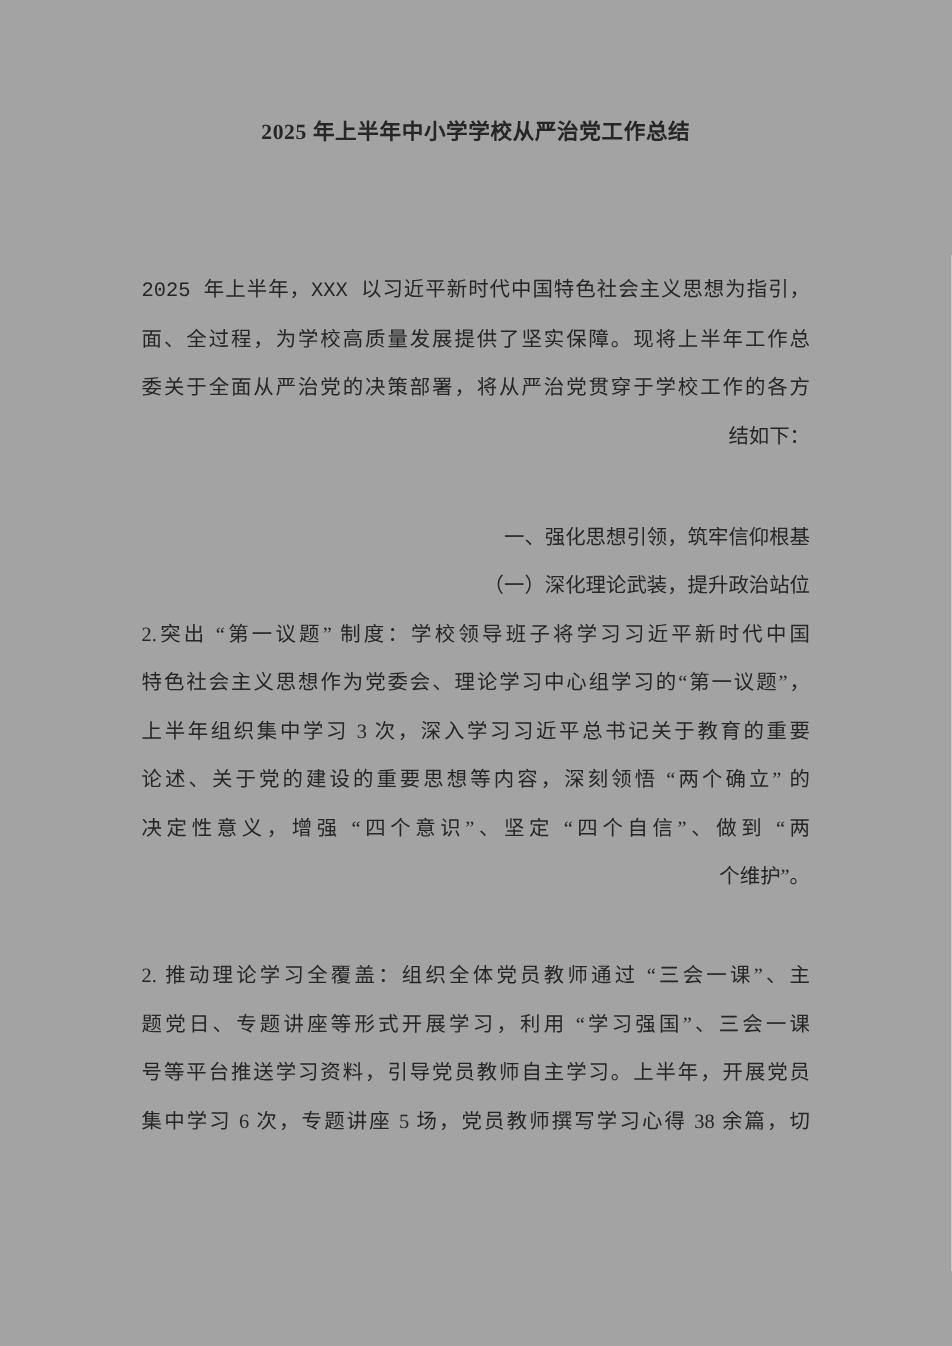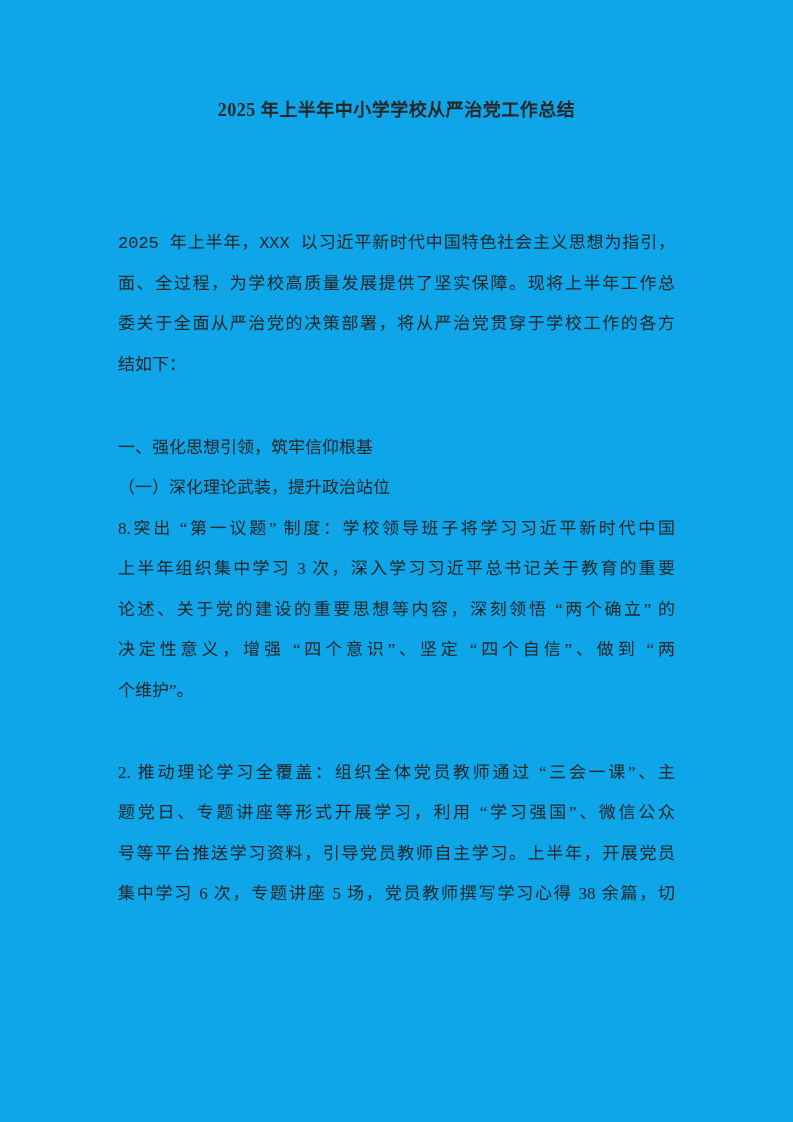--- a/index.html
+++ b/index.html
@@ -12,39 +12,39 @@
     height: 1122px;
     overflow: hidden;
     font-family: "Liberation Serif", "DejaVu Serif", serif;
     color: #262626;
   }
   .page {
     box-sizing: border-box;
     width: 793px;
     height: 1122px;
     padding: 90px 118px 0 118px;
-    background: #0ea5e9;
+    background: #a3a3a3;
   }
   .doc-title {
     margin: 0;
     font-size: 18px;
     font-weight: 700;
     line-height: 40px;
     text-align: center;
     letter-spacing: 0.5px;
   }
   .doc-body { display: block; }
   .pblock { margin: 0; }
   .pblock.first { margin-top: 94px; font-family: Liberation Mono, monospace; }
   .pblock.gap { margin-top: 41.5px; }
   .line {
     font-size: 17px;
     line-height: 40.5px;
     height: 40.5px;
-    text-align: left;
+    text-align: right;
     overflow: visible;
   }
   .line.j {
     text-align: justify;
     text-align-last: justify;
     -moz-text-align-last: justify;
   }
 </style>
 </head>
 <body>
@@ -58,26 +58,27 @@
         <div class="line j">委关于全面从严治党的决策部署，将从严治党贯穿于学校工作的各方</div>
         <div class="line">结如下：</div>
       </div>
       <div class="pblock gap">
         <div class="line">一、强化思想引领，筑牢信仰根基</div>
       </div>
       <div class="pblock">
         <div class="line">（一）深化理论武装，提升政治站位</div>
       </div>
       <div class="pblock">
-        <div class="line j">8.突出 “第一议题” 制度：学校领导班子将学习习近平新时代中国</div>
+        <div class="line j">2.突出 “第一议题” 制度：学校领导班子将学习习近平新时代中国</div>
+        <div class="line j">特色社会主义思想作为党委会、理论学习中心组学习的“第一议题”，</div>
         <div class="line j">上半年组织集中学习 3 次，深入学习习近平总书记关于教育的重要</div>
         <div class="line j">论述、关于党的建设的重要思想等内容，深刻领悟 “两个确立” 的</div>
         <div class="line j">决定性意义，增强 “四个意识”、坚定 “四个自信”、做到 “两</div>
         <div class="line">个维护”。</div>
       </div>
       <div class="pblock gap">
         <div class="line j">2. 推动理论学习全覆盖：组织全体党员教师通过 “三会一课”、主</div>
-        <div class="line j">题党日、专题讲座等形式开展学习，利用 “学习强国”、微信公众</div>
+        <div class="line j">题党日、专题讲座等形式开展学习，利用 “学习强国”、三会一课</div>
         <div class="line j">号等平台推送学习资料，引导党员教师自主学习。上半年，开展党员</div>
         <div class="line j">集中学习 6 次，专题讲座 5 场，党员教师撰写学习心得 38 余篇，切</div>
       </div>
     </section>
 </main>
 
 </body></html>

